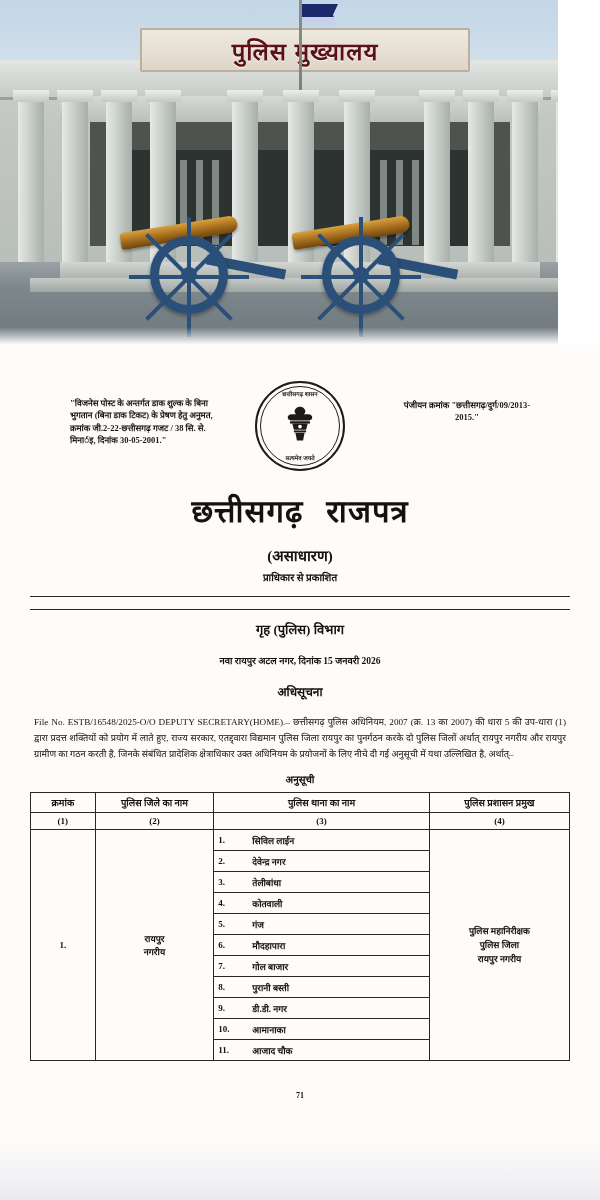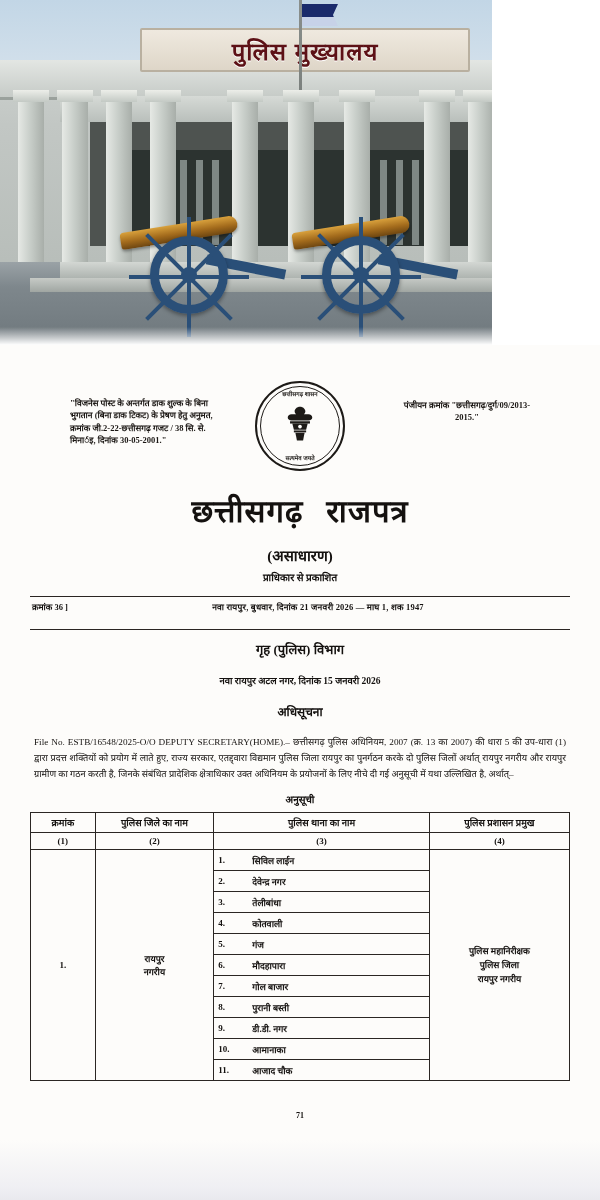--- a/index.html
+++ b/index.html
@@ -12,21 +12,21 @@
   }
   .page {
     position: relative;
     width: 600px; height: 1200px;
     background: #fff;
   }
 
   
   .photo {
     position: relative;
-    width: 492px; height: 345px;
+    width: 558px; height: 345px;
     overflow: hidden;
     background: linear-gradient(#b9cfe2 0%, #cfdce8 45%, #d8dfe6 100%);
   }
   .sky {
     position: absolute; left:0; top:0; width:600px; height:150px;
     background: linear-gradient(#c2d6e6 0%, #dbe5ed 70%, #e7ebef 100%);
   }
   
   .bldg {
     position: absolute; left: 0; top: 60px; width: 600px; height: 215px;
@@ -361,24 +361,20 @@
             <path d="M24 40h12l-2 10H26z"></path>
           </g>
         </svg>
       </div>
 
       <h1 class="title">छत्तीसगढ़ राजपत्र</h1>
       <div class="sub1">(असाधारण)</div>
       <div class="sub2">प्राधिकार से प्रकाशित</div>
 
       <hr class="rule">
-      <div class="issueline">
-        <span>क्रमांक 36 ]</span>
-        <span class="mid">नवा रायपुर, बुधवार, दिनांक 21 जनवरी 2026 — माघ 1, शक 1947</span>
-      </div>
       <hr class="rule">
 
       <div class="dept1">गृह (पुलिस) विभाग</div>
       <div class="placedate">नवा रायपुर अटल नगर, दिनांक 15 जनवरी 2026</div>
       <div class="notif">अधिसूचना</div>
 
       <div class="body-text">File No. ESTB/16548/2025-O/O DEPUTY SECRETARY(HOME).–  छत्तीसगढ़ पुलिस अधिनियम, 2007 (क्र. 13 का 2007) की धारा 5 की उप-धारा (1) द्वारा प्रदत्त शक्तियों को प्रयोग में लाते हुए, राज्य सरकार, एतद्द्वारा विद्यमान पुलिस जिला रायपुर का पुनर्गठन करके दो पुलिस जिलों अर्थात् रायपुर नगरीय और रायपुर ग्रामीण का गठन करती है, जिनके संबंधित प्रादेशिक क्षेत्राधिकार उक्त अधिनियम के प्रयोजनों के लिए नीचे दी गई अनुसूची में यथा उल्लिखित है, अर्थात्–</div>
 
       <div class="annex">अनुसूची</div>
 

